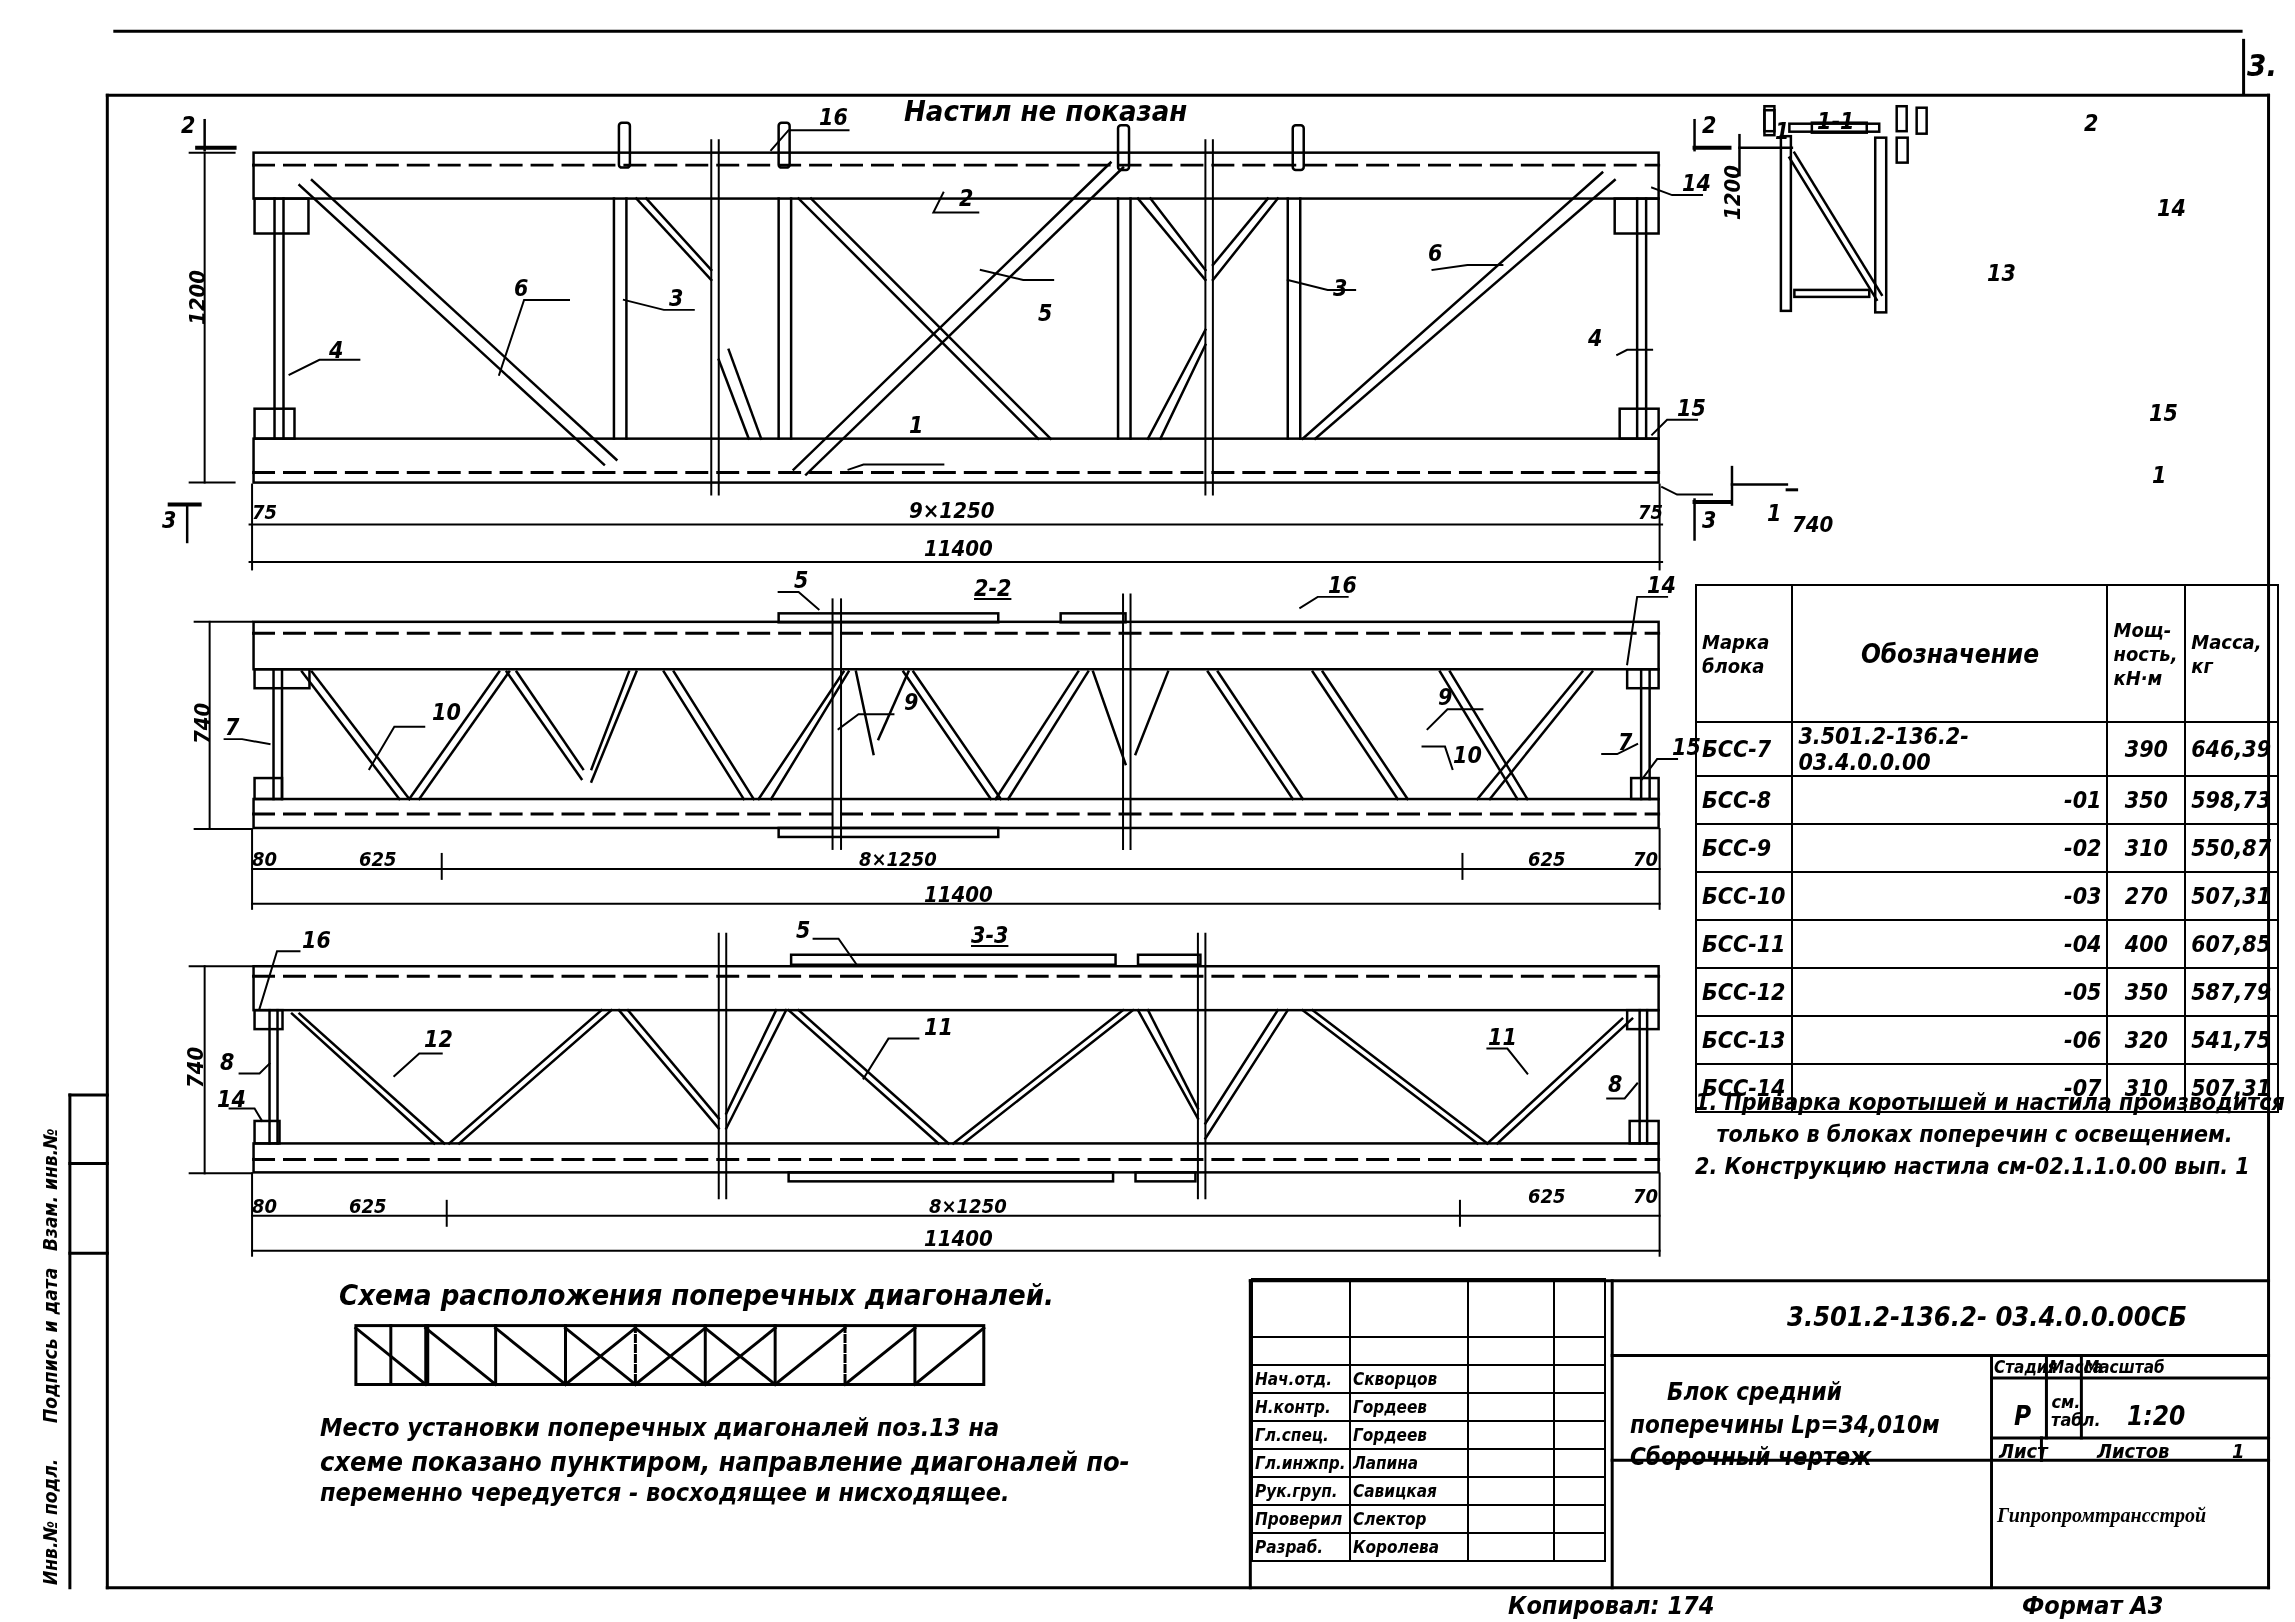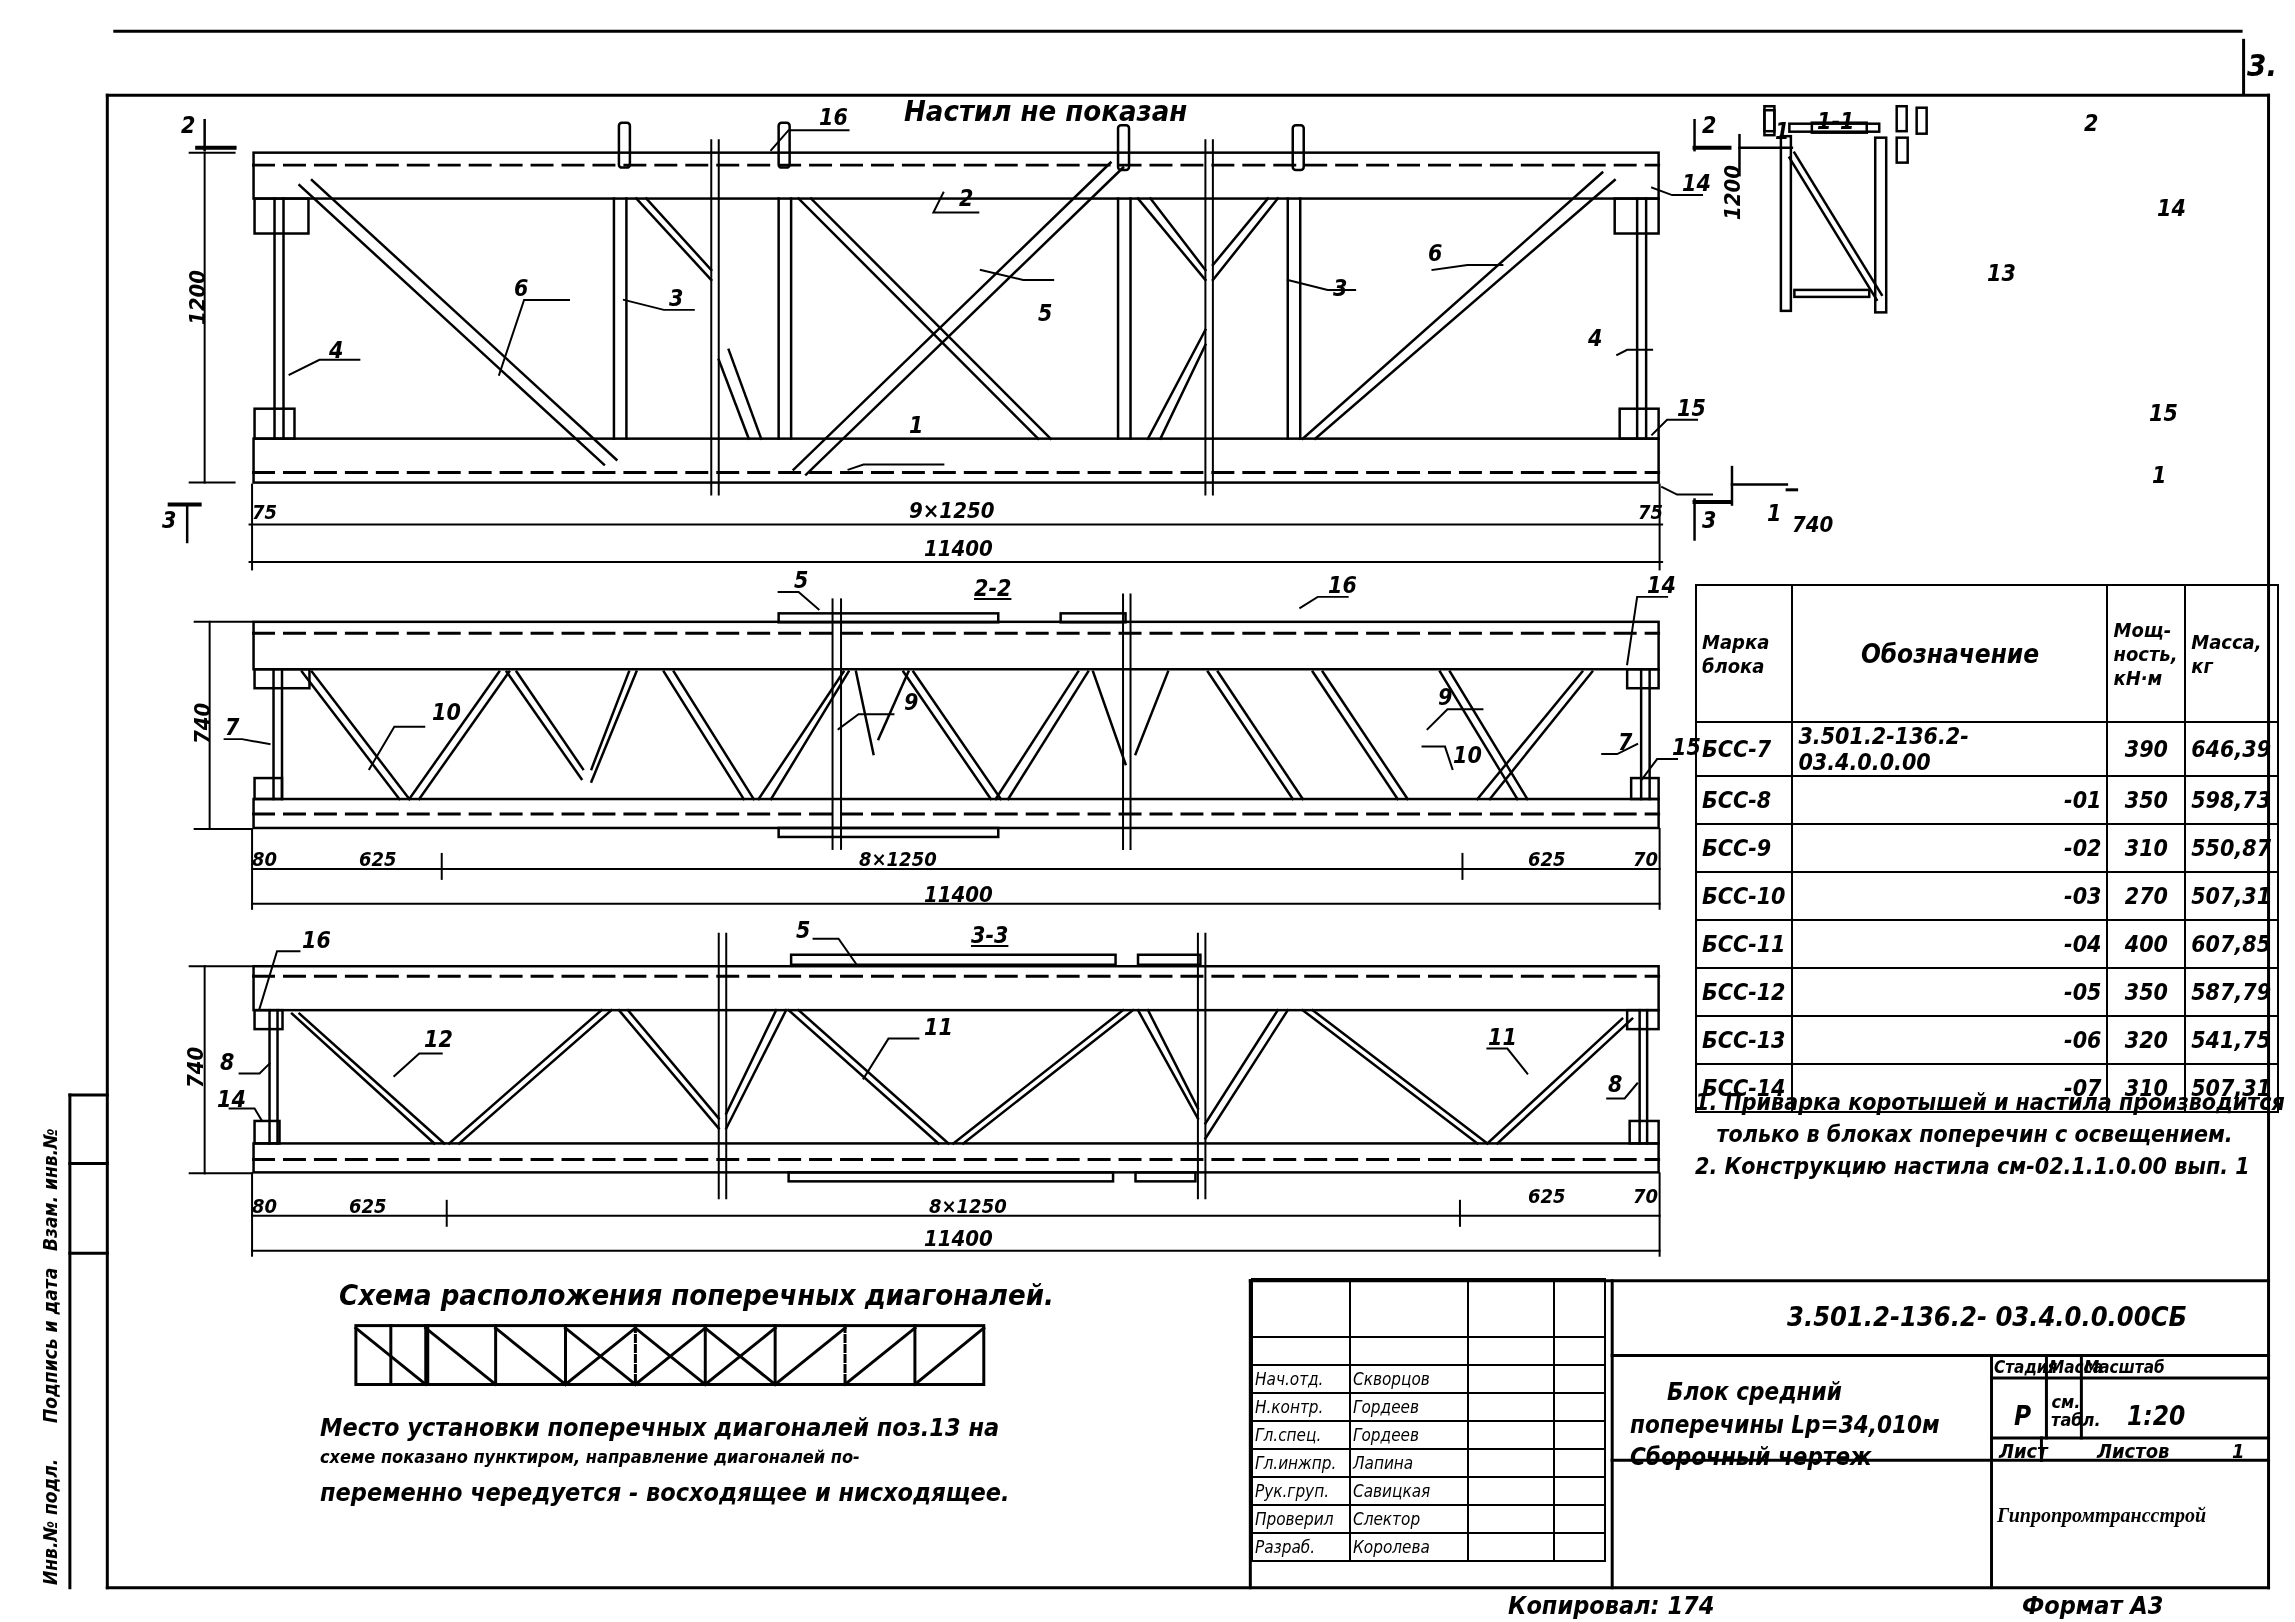--- a/index.html
+++ b/index.html
@@ -23,21 +23,21 @@
   .spec td.r { text-align:right; }
   .spec td.c { text-align:center; }
   
   .notes { position:absolute; left:1695px; top:1086px; width:589px; font-family:"DejaVu Sans Condensed","DejaVu Sans", sans-serif;
            font-style:italic; font-weight:bold; font-size:23px; line-height:32px; }
   .notes div { white-space:nowrap; }
   
   .tb { position:absolute; left:1251px; top:1278px; width:1033px; height:305px; }
   .tb-grid { position:absolute; left:0; top:0; border-collapse:collapse; }
   .tb-grid td { border:2px solid #000; height:26px; padding:0 2px; font-size:17px;
-                font-family:"DejaVu Sans Condensed","DejaVu Sans", sans-serif; font-style:italic; font-weight:normal; white-space:nowrap; }
+                font-family:"DejaVu Sans Condensed","DejaVu Sans", sans-serif; font-style:italic; font-weight:bold; white-space:nowrap; }
   .tb-grid td.empty { height:56px; }
   .side-text { position:absolute; font-family:"DejaVu Sans Condensed","DejaVu Sans", sans-serif; font-style:italic; font-weight:bold;
                font-size:19px; transform-origin:left top; transform:rotate(-90deg); white-space:nowrap; }
 </style>
 </head>
 <body>
 
 <div class="sheet">
 
 <svg class="drw" viewBox="0 0 4598 3250" fill="none" stroke="#000" stroke-linecap="square">
@@ -482,21 +482,21 @@
     </table>
 
 <div class="notes">
   <div>1. Приварка коротышей и настила производится</div>
   <div style="white-space:pre;">   только в блоках поперечин с освещением.</div>
   <div>2. Конструкцию настила см-02.1.1.0.00 вып. 1</div>
 </div>
 
 <div class="t" style="left:339px;top:1281px;font-size:29px;">Схема расположения поперечных диагоналей.</div>
 <div class="t" style="left:320px;top:1415px;font-size:25px;text-align:center;">Место установки поперечных диагоналей поз.13 на</div>
-<div class="t" style="left:320px;top:1448px;font-size:18px;">схеме показано пунктиром, направление диагоналей по-</div>
+<div class="t" style="left:320px;top:1448px;font-size:27px;">схеме показано пунктиром, направление диагоналей по-</div>
 <div class="t" style="left:320px;top:1480px;font-size:25px;">переменно чередуется - восходящее и нисходящее.</div>
 
 <div class="tb">
   <table class="tb-grid">
     <tbody>
           <tr>
             <td class="empty" style="width:92px"></td>
             <td class="empty" style="width:112px"></td>
             <td class="empty" style="width:80px"></td>
             <td class="empty" style="width:45px"></td>

